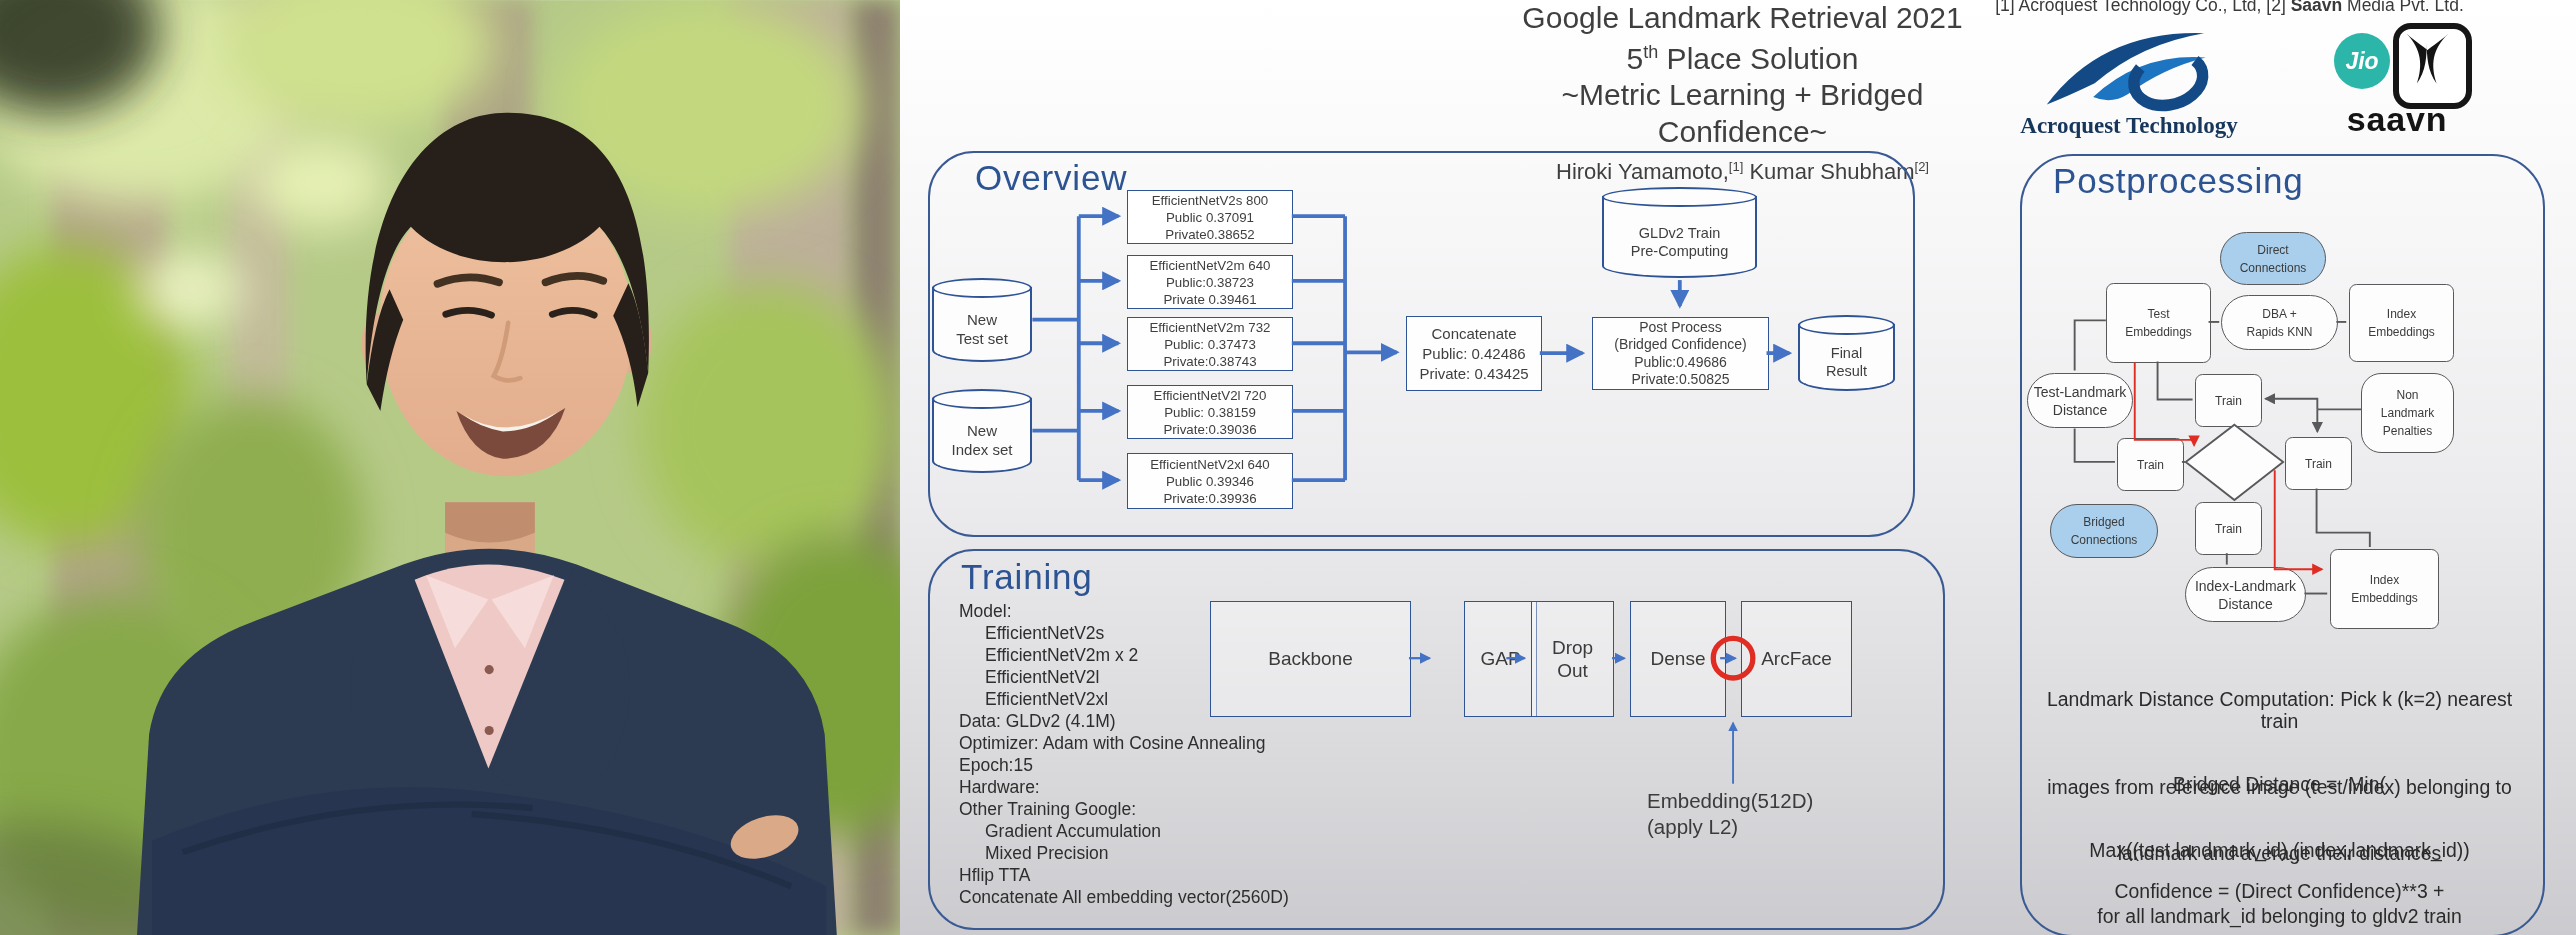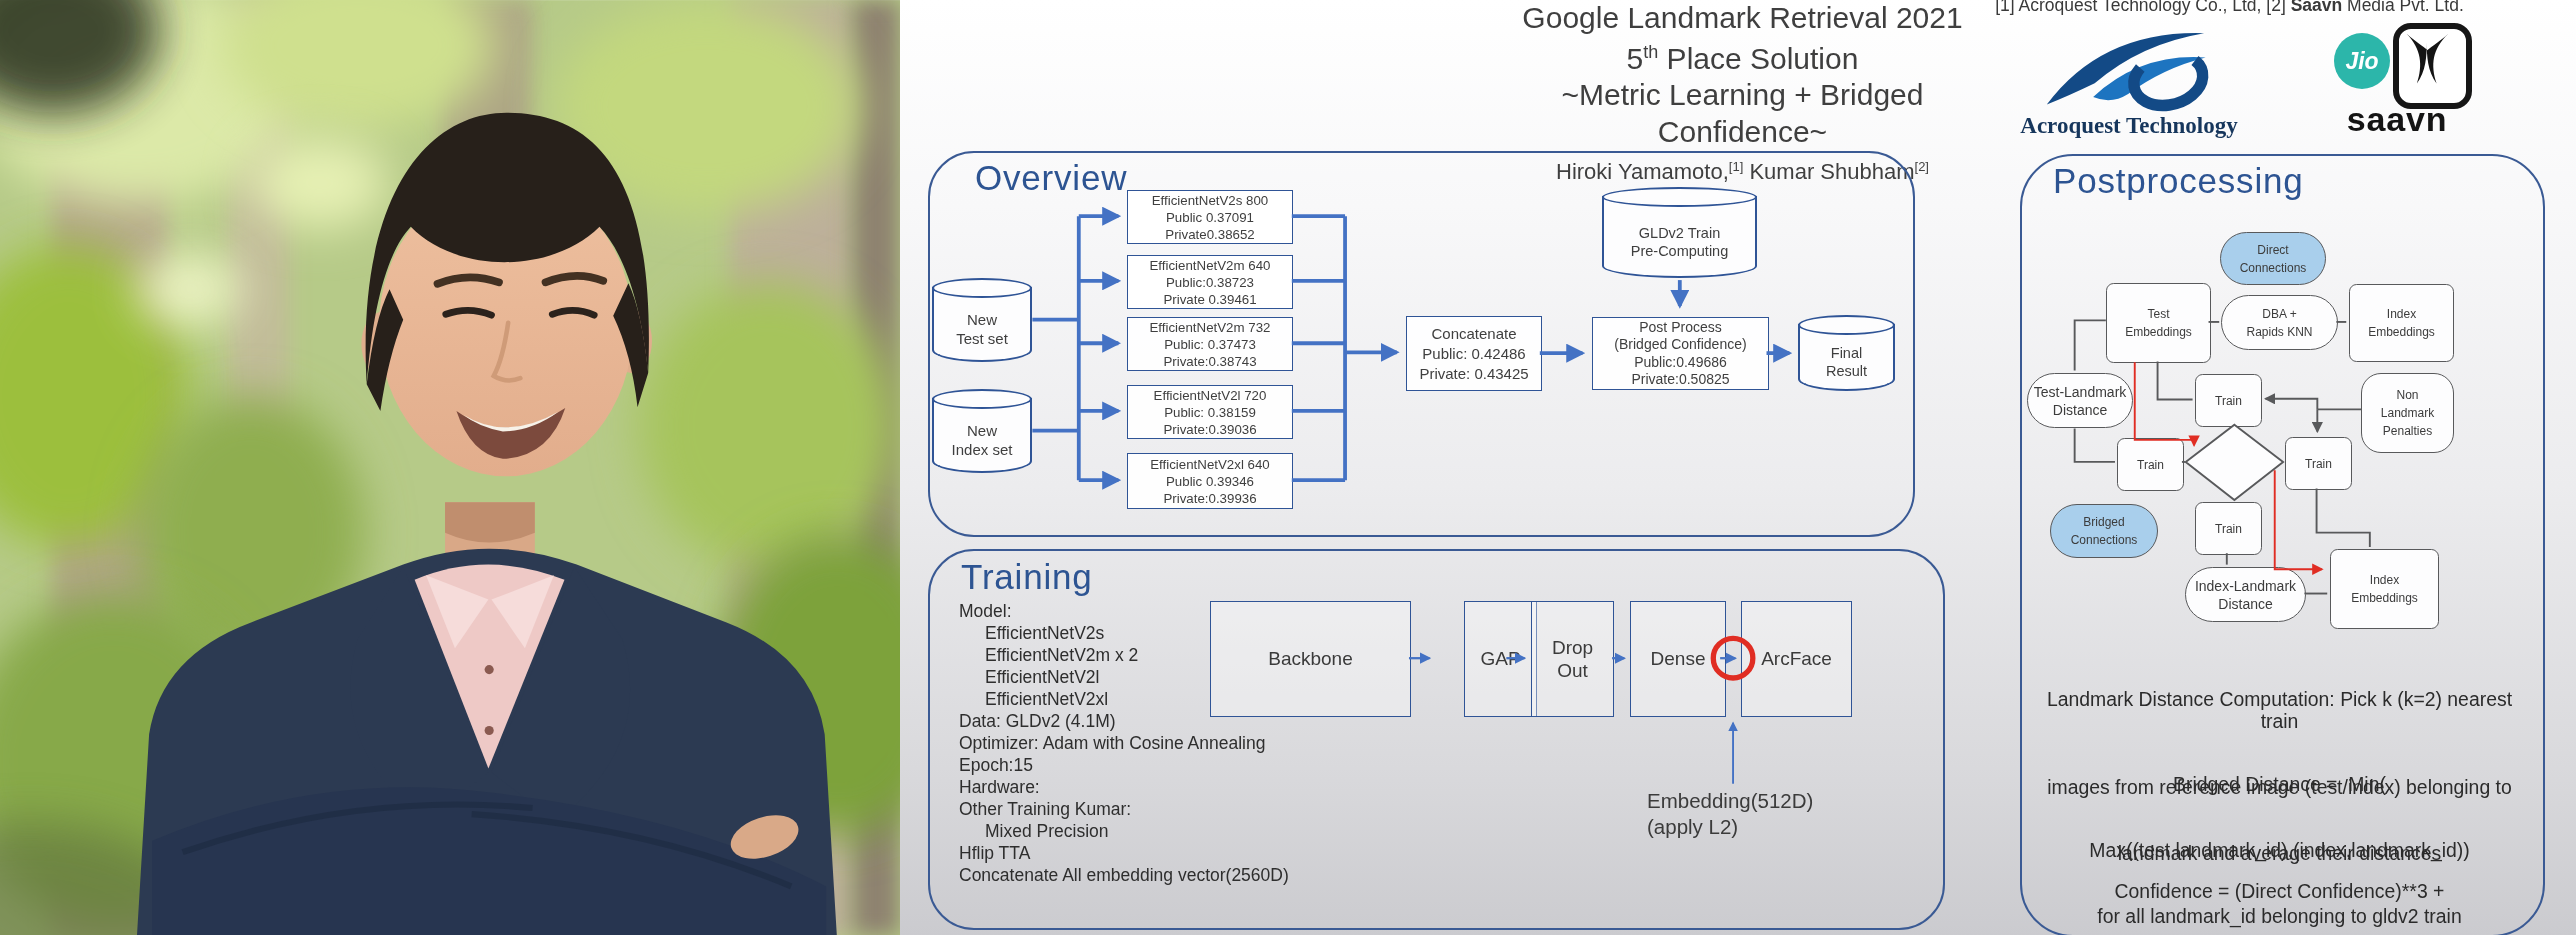--- a/index.html
+++ b/index.html
@@ -244,21 +244,22 @@
   <div id="training-details" class="abs">
     <div>Model:</div>
     <div class="ind">EfficientNetV2s</div>
     <div class="ind">EfficientNetV2m x 2</div>
     <div class="ind">EfficientNetV2l</div>
     <div class="ind">EfficientNetV2xl</div>
     <div>Data: GLDv2 (4.1M)</div>
     <div>Optimizer: Adam with Cosine Annealing</div>
     <div>Epoch:15</div>
     <div>Hardware:</div>
-    <div>Other Training Kumar:</div>
+    <div>Other Training Google:</div>
+    <div class="ind">Gradient Accumulation</div>
     <div class="ind">Mixed Precision</div>
     <div>Hflip TTA</div>
     <div>Concatenate All embedding vector(2560D)</div>
   </div>
 
   <div class="abs node pnode" style="left:1210px;top:601px;width:199px;height:114px;">Backbone</div>
   <div class="abs node pnode" style="left:1436px;top:601px;width:71px;height:114px;margin-left:28px;">GAP</div>
   <div class="abs node pnode" style="left:1531px;top:601px;width:81px;height:114px;line-height:23px;">
     <span>Drop</span>
       <span>Out</span>

